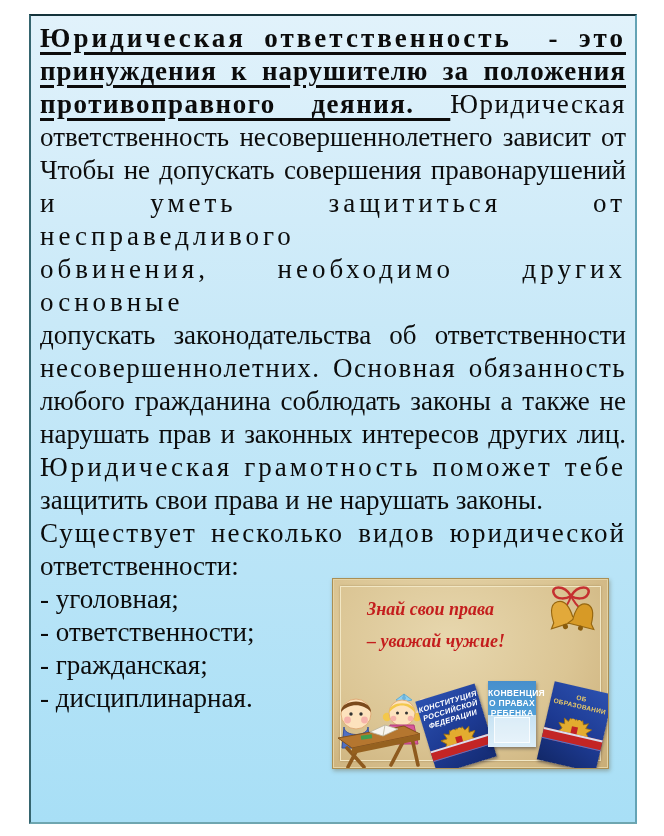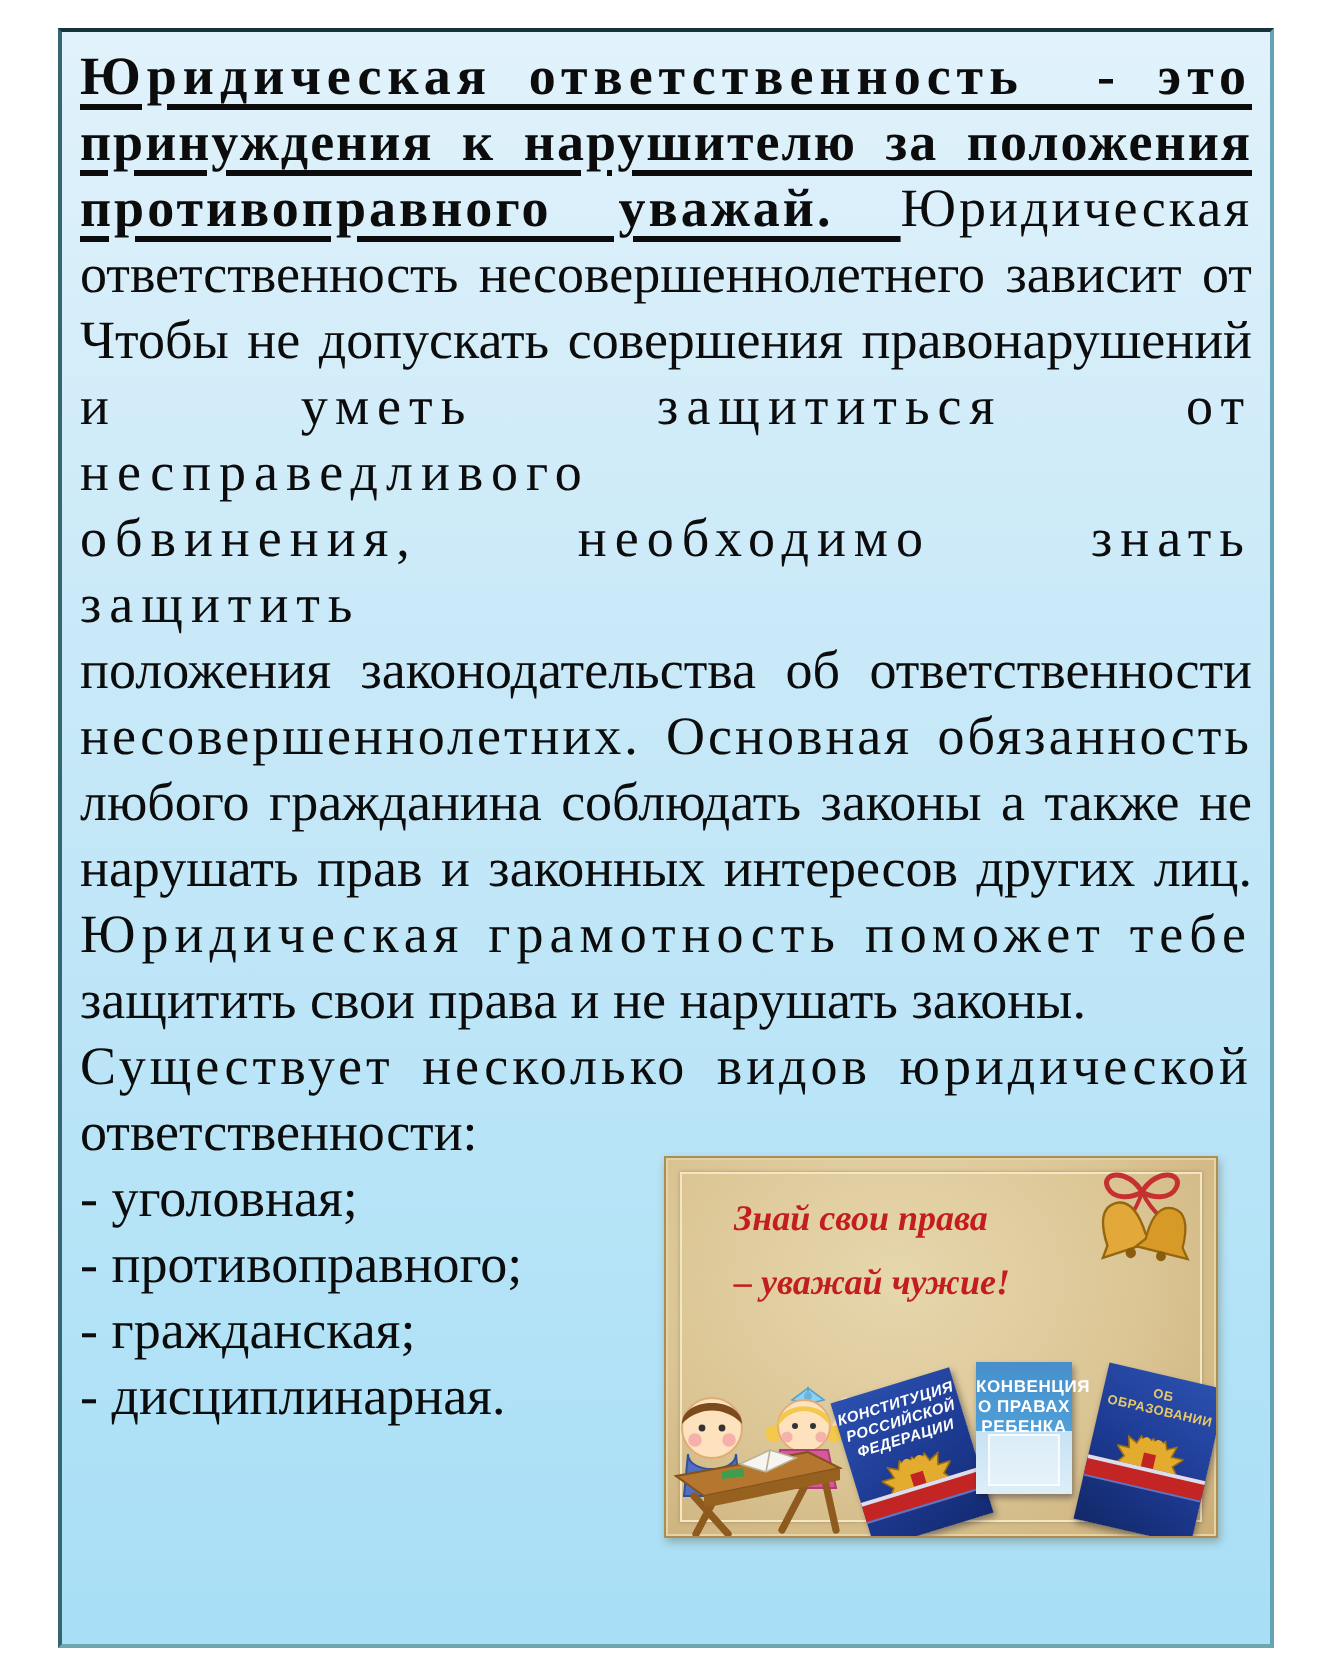--- a/index.html
+++ b/index.html
@@ -92,35 +92,35 @@
   }
 </style>
 </head>
 <body>
 
 <div class="panel">
 
   <div class="textblock" id="article">
       <div class="ln j" style="letter-spacing: 3px;"><span class="lead">Юридическая ответственность&nbsp; - это</span></div>
       <div class="ln j" style="letter-spacing: 1px;"><span class="lead">принуждения к нарушителю за положения</span></div>
-      <div class="ln j" style="letter-spacing: 1.5px;"><span class="lead">противоправного уважай. </span><span>Юридическая</span></div>
+      <div class="ln j" style="letter-spacing: 1.5px;"><span class="lead">противоправного деяния. </span><span>Юридическая</span></div>
       <div class="ln j"><span>ответственность несовершеннолетнего зависит от</span></div>
       <div class="ln j"><span>Чтобы не допускать совершения правонарушений</span></div>
       <div class="ln j" style="letter-spacing: 4px;"><span>и уметь защититься от несправедливого</span></div>
-      <div class="ln j" style="letter-spacing: 4px;"><span>обвинения, необходимо знать защитить</span></div>
-      <div class="ln j"><span>положения законодательства об ответственности</span></div>
+      <div class="ln j" style="letter-spacing: 4px;"><span>обвинения, необходимо других основные</span></div>
+      <div class="ln j"><span>допускать законодательства об ответственности</span></div>
       <div class="ln j" style="letter-spacing: 1.5px;"><span>несовершеннолетних. Основная обязанность</span></div>
       <div class="ln j"><span>любого гражданина соблюдать законы а также не</span></div>
       <div class="ln j"><span>нарушать прав и законных интересов других лиц.</span></div>
       <div class="ln j" style="letter-spacing: 3px;"><span>Юридическая грамотность поможет тебе</span></div>
       <div class="ln"><span>защитить свои права и не нарушать законы.</span></div>
       <div class="ln j" style="letter-spacing: 2px;"><span>Существует несколько видов юридической</span></div>
       <div class="ln"><span>ответственности:</span></div>
       <div class="ln"><span>- уголовная;</span></div>
-      <div class="ln"><span>- противоправного;</span></div>
+      <div class="ln"><span>- ответственности;</span></div>
       <div class="ln"><span>- гражданская;</span></div>
       <div class="ln"><span>- дисциплинарная.</span></div>
     </div>
 
   <div class="poster">
     <div class="poster-frame"></div>
 
     <div class="poster-title" style="color: rgb(196, 29, 29);">
       <div>Знай свои права</div>
       <div>– уважай чужие!</div>

